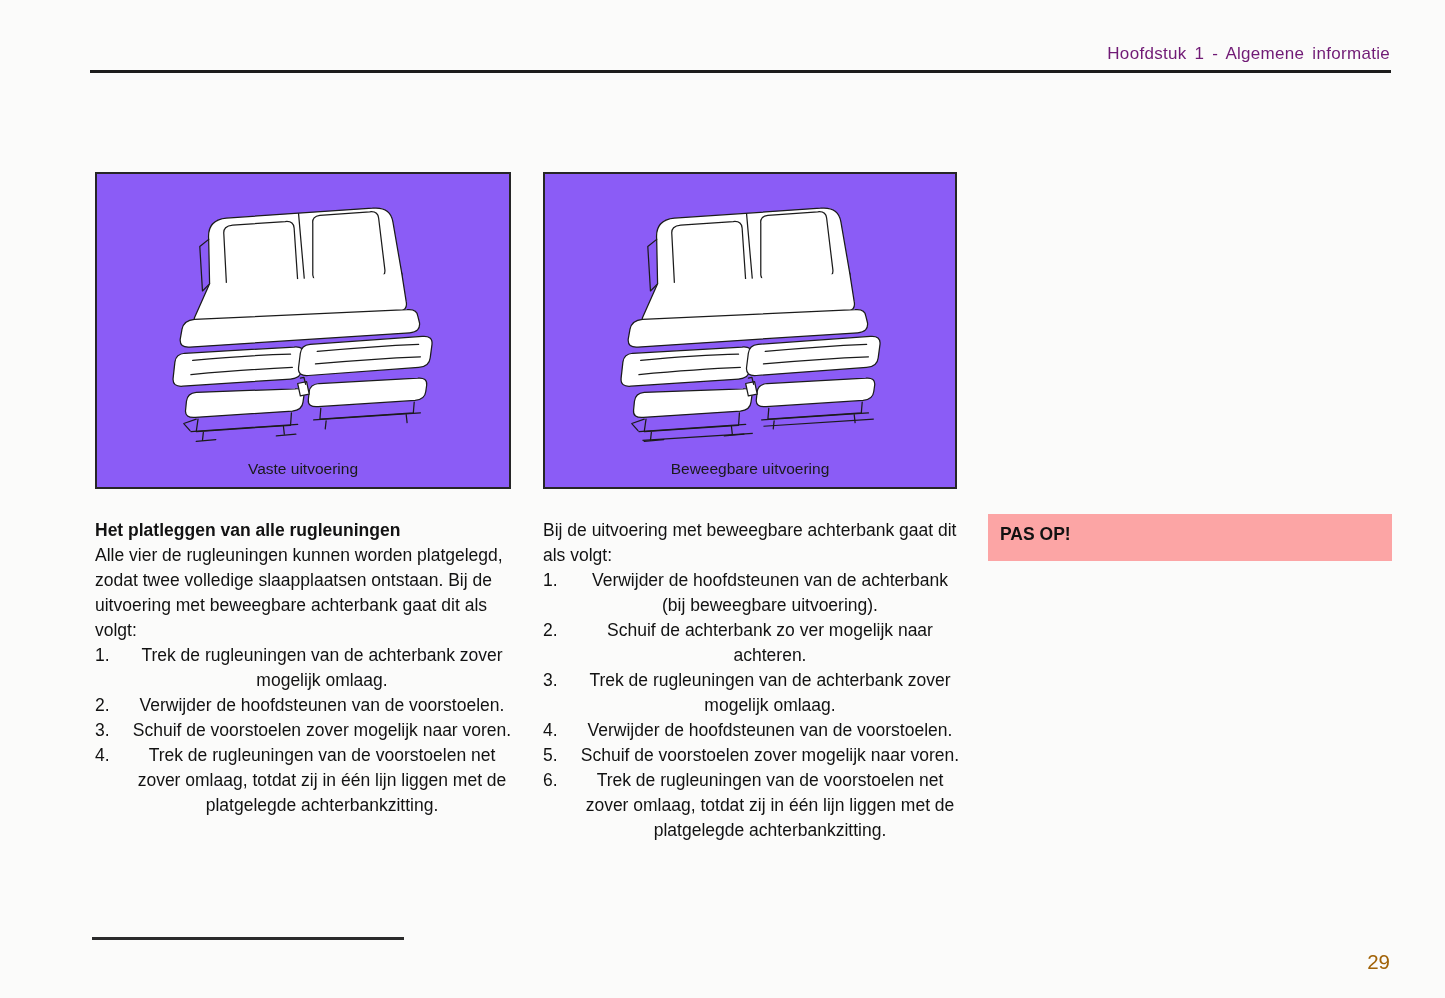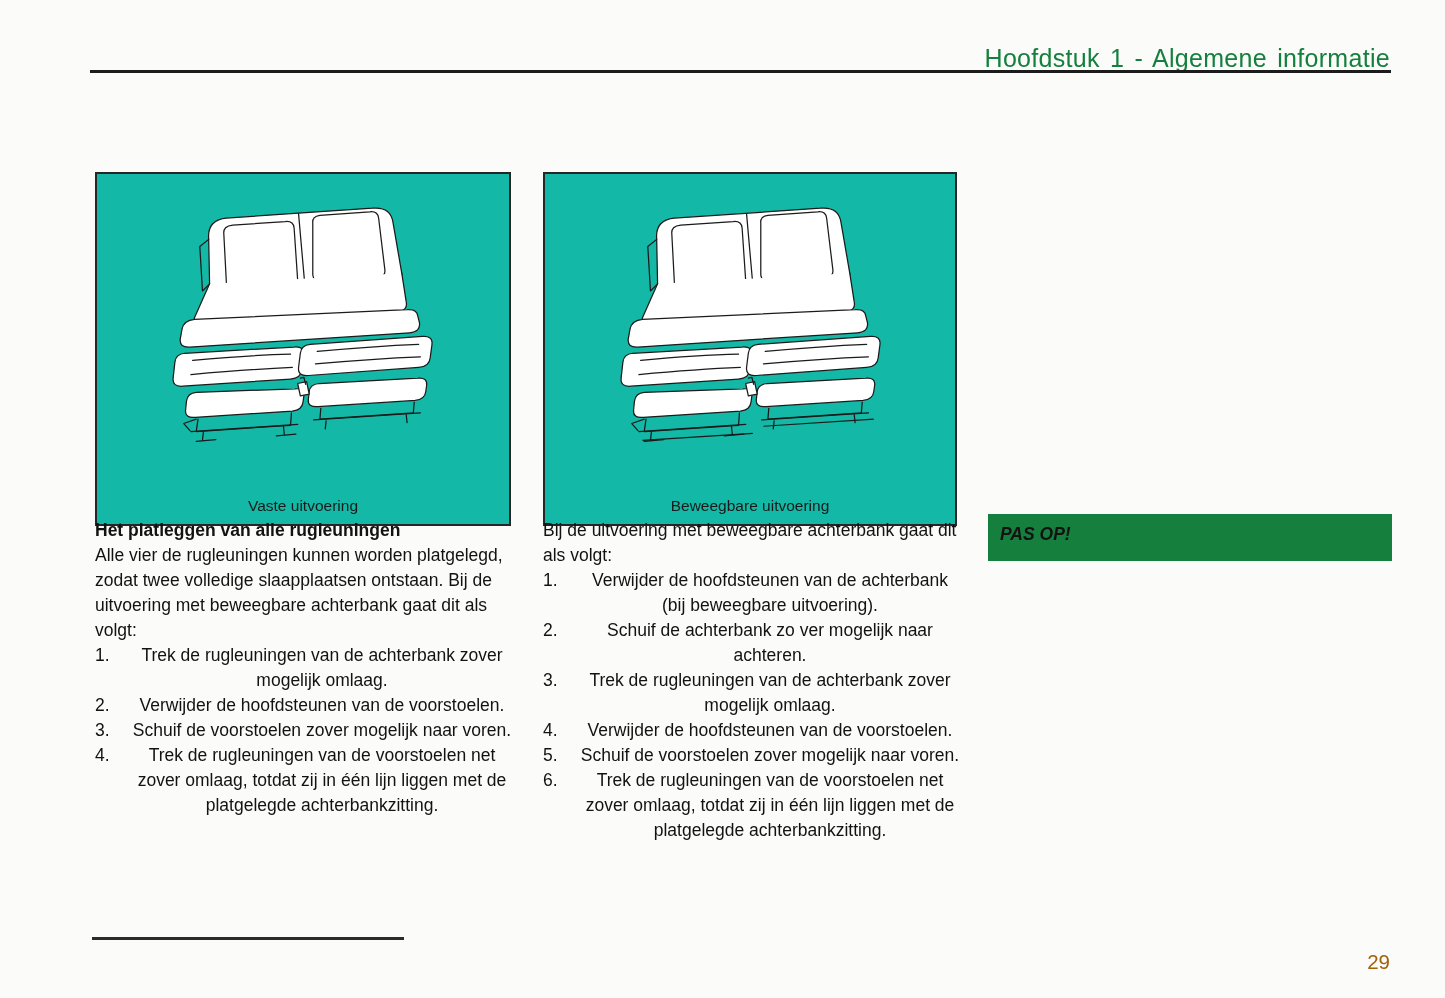--- a/index.html
+++ b/index.html
@@ -12,39 +12,39 @@
     font-family: "Liberation Sans", sans-serif;
     color: #141414;
     position: relative;
   }
   .abs { position: absolute; }
 
   
   .page-header {
     top: 44px;
     right: 55px;
-    font-size: 25px;
+    font-size: 17px;
     letter-spacing: 0.3px;
     word-spacing: 3px;
-    color: #15803d;
+    color: #701a75;
   }
   .header-rule {
     top: 70px;
     left: 90px;
     width: 1301px;
     height: 2.5px;
     background: #1c1c1c;
   }
 
   
   .figure-box {
     top: 172px;
-    height: 354px;
+    height: 317px;
     border: 2px solid #262626;
-    background: #14b8a6;
+    background: #8b5cf6;
     box-sizing: border-box;
   }
   .figure-box.fig1 { left: 95px;  width: 416px; }
   .figure-box.fig2 { left: 543px; width: 414px; padding-left: 28px; }
   .seat-svg {
     position: absolute;
     left: 8px;
     top: 12px;
     width: 396px;
     height: 258px;
@@ -212,18 +212,18 @@
   <div class="li">
     <span class="num">5.</span>
     <span class="txt">Schuif de voorstoelen zover mogelijk naar voren.</span>
   </div>
   <div class="li">
     <span class="num">6.</span>
     <span class="txt">Trek de rugleuningen van de voorstoelen net zover omlaag, totdat zij in één lijn liggen met de platgelegde achterbankzitting.</span>
   </div>
 </div>
 
-<div class="abs warning-box" style="background: #15803d; font-style: italic;">
+<div class="abs warning-box" style="background: #fca5a5;">
   <div class="warning-title">PAS OP!</div>
 </div>
 
 <div class="abs footer-rule"></div>
 <div class="abs page-number">29</div>
 
 </body></html>

